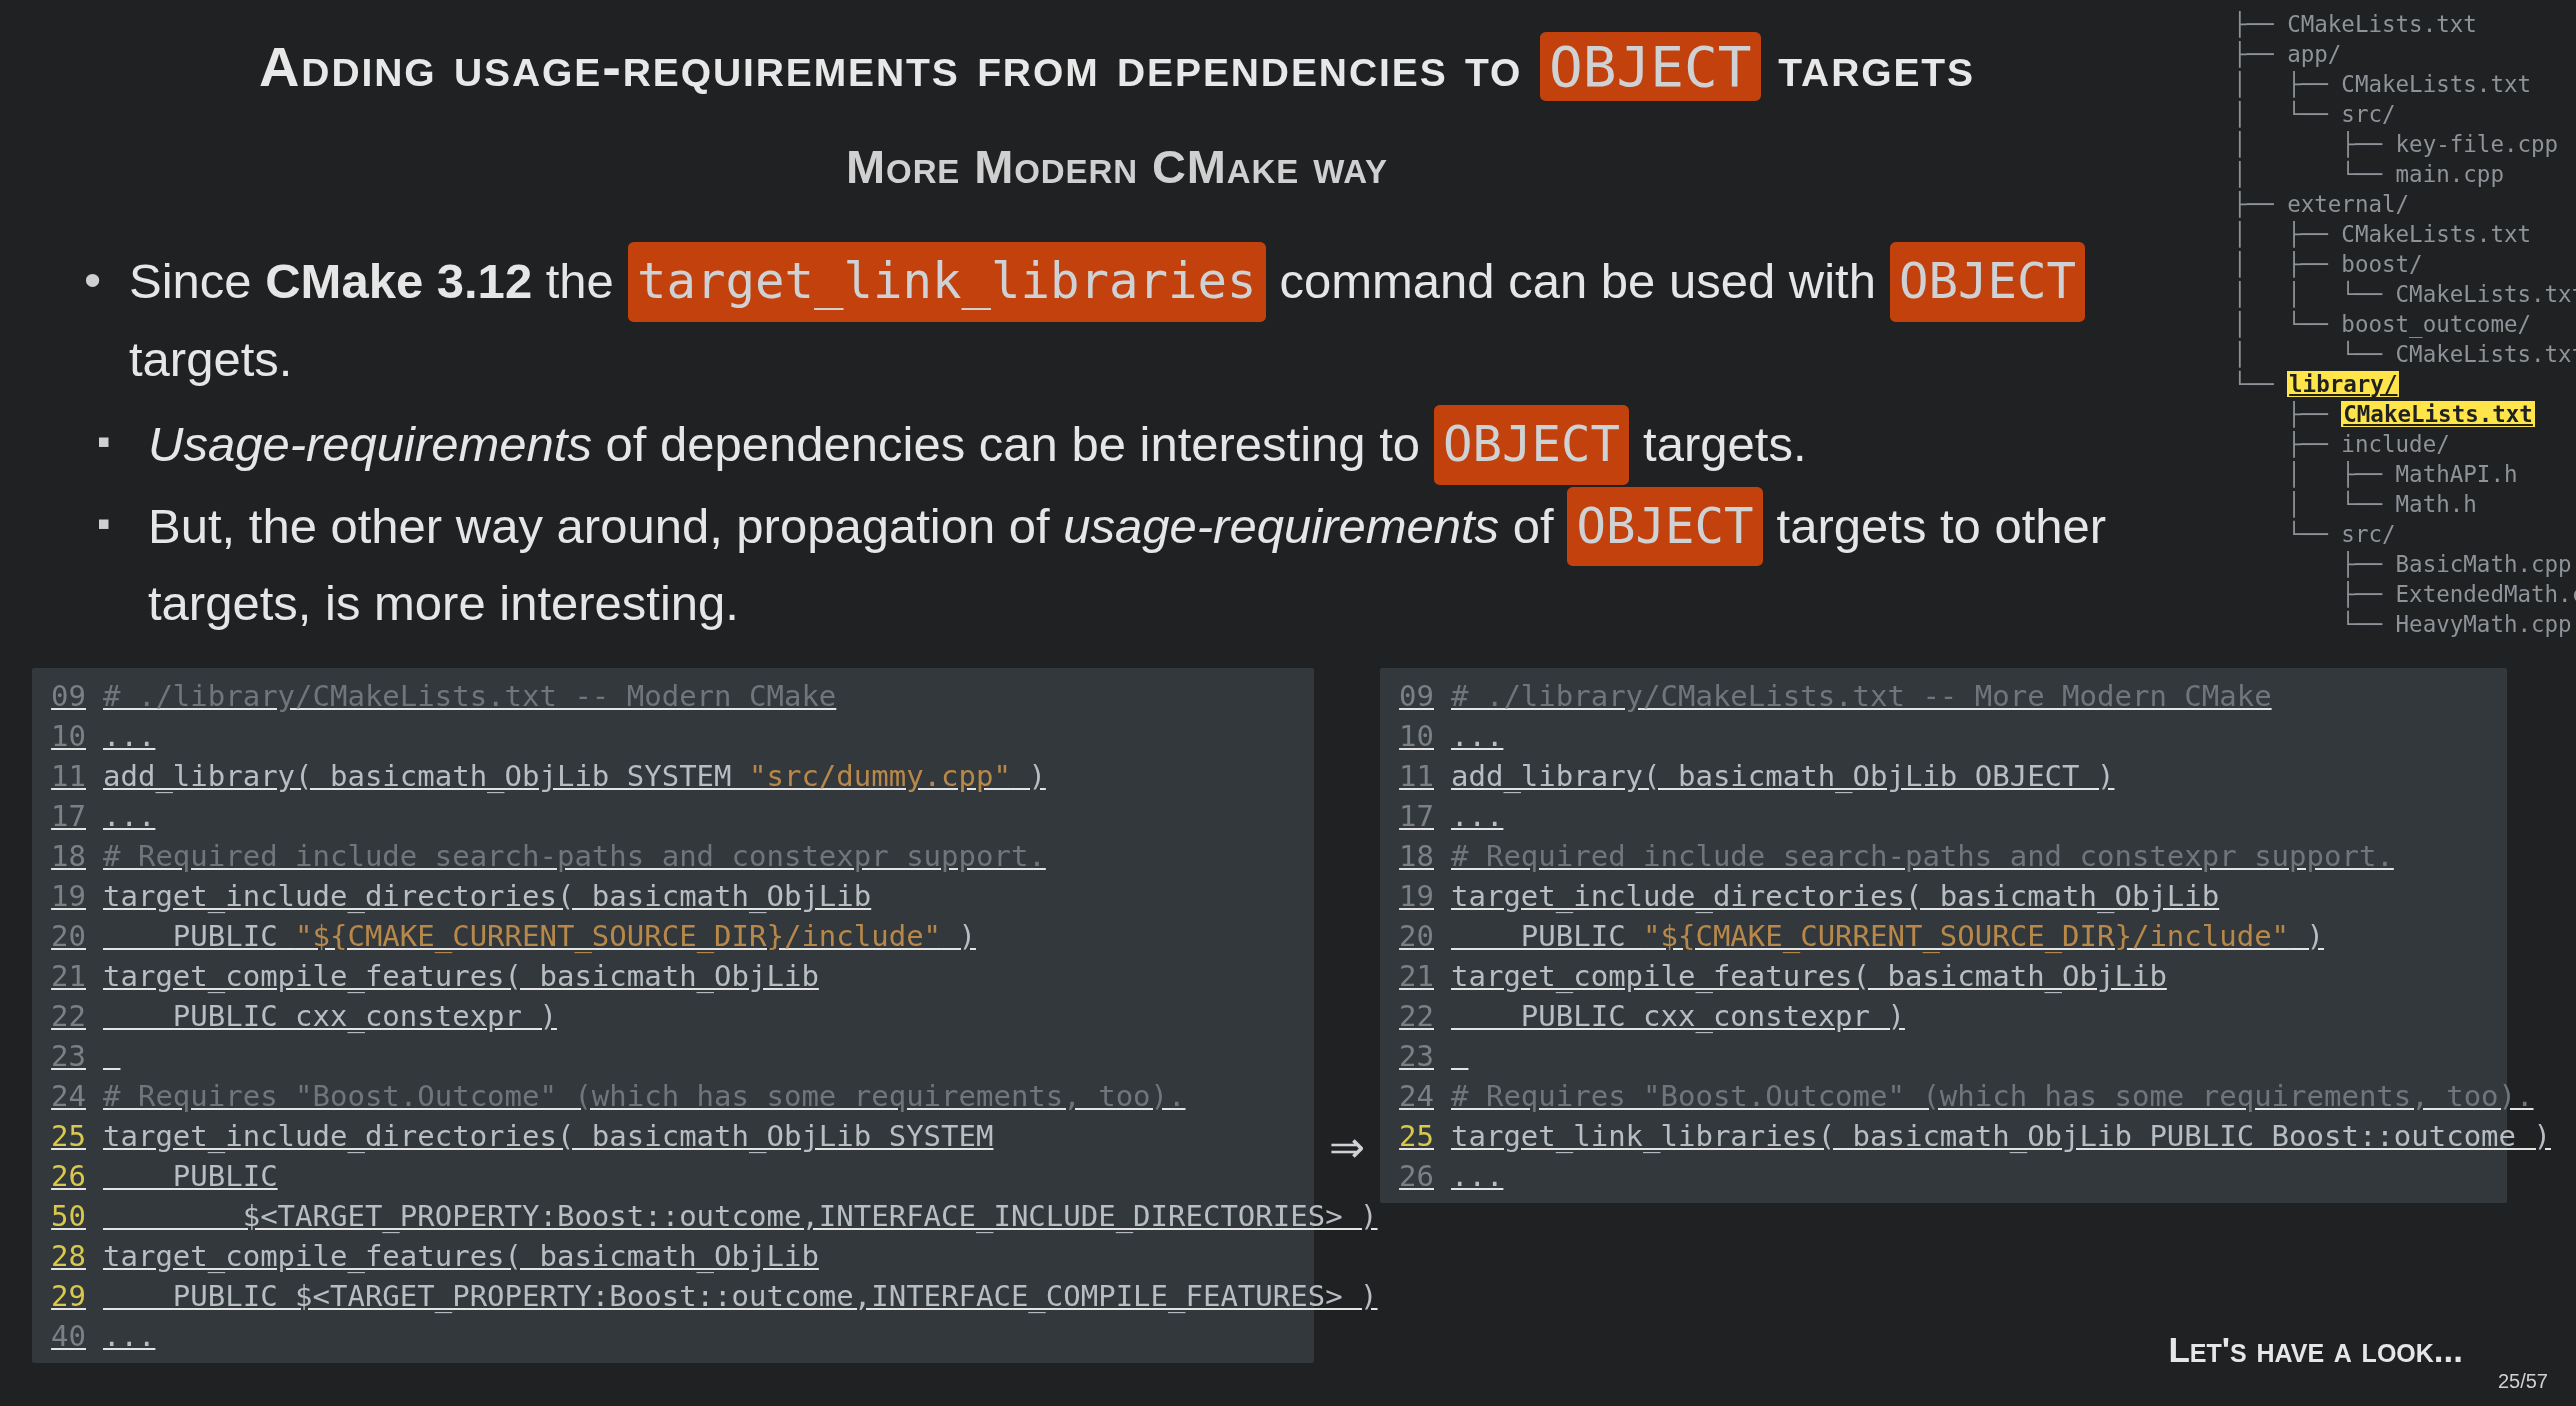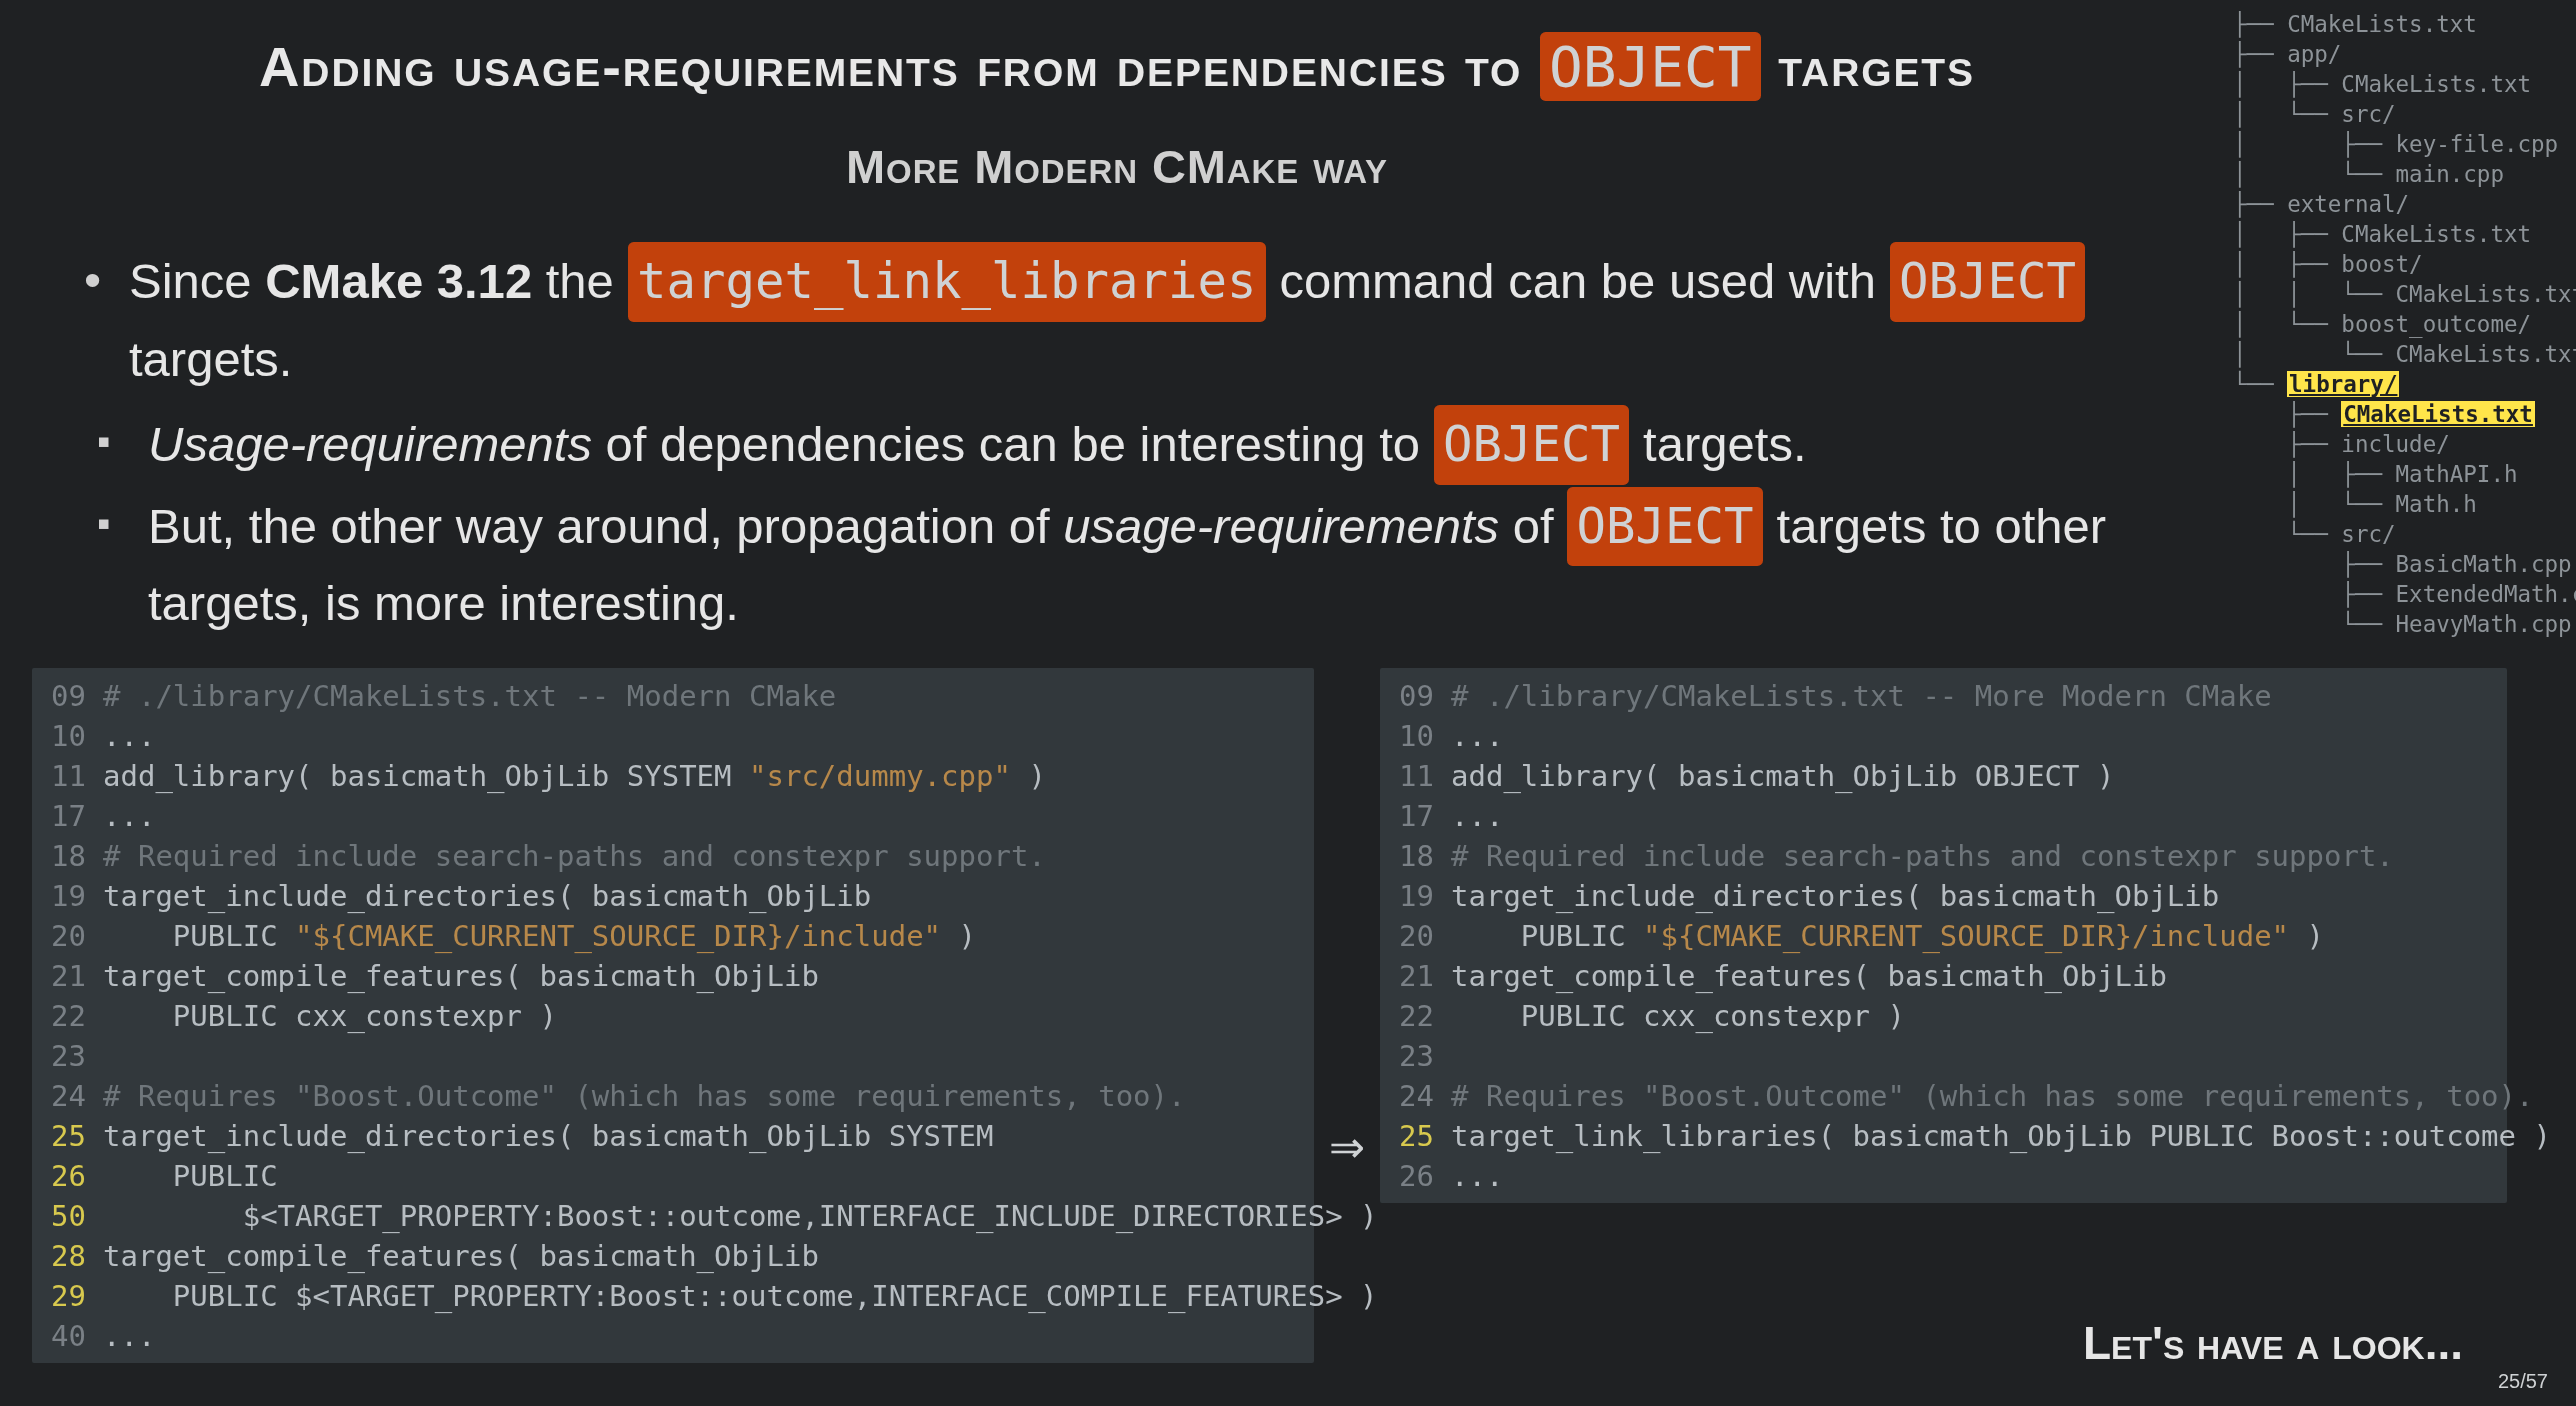--- a/index.html
+++ b/index.html
@@ -118,20 +118,21 @@
     align-items: center;
     justify-content: center;
     font-size: 43px;
     color: #cfd2d4;
     height: 544px;
     padding-top: 207px;
   }
   .code-line {
     display: flex;
     padding: 0 9.4px 0 0;
+    text-decoration: underline;
   }
   .code-line .ln  {
     width: 54px;
     flex: none;
     text-align: right;
     color: #7a8086;
     padding-right: 17px;
     user-select: none;
   }
   .code-line .ln.y { color: #d8c94e; }
@@ -139,21 +140,21 @@
   .c-comment { color: #6f767b; }
   .c-fn      { color: #b7bdc2; }
   .c-str     { color: #b7884a; }
 
   
   .footer-cta {
     position: absolute;
     right: 113px;
     bottom: 36px;
     font-variant: small-caps;
-    font-size: 46px;
+    font-size: 35px;
     font-weight: 700;
     color: #e6e6e6;
   }
   .page-num {
     position: absolute;
     right: 28px;
     bottom: 13px;
     font-size: 20px;
     color: #cfd2d4;
   }

